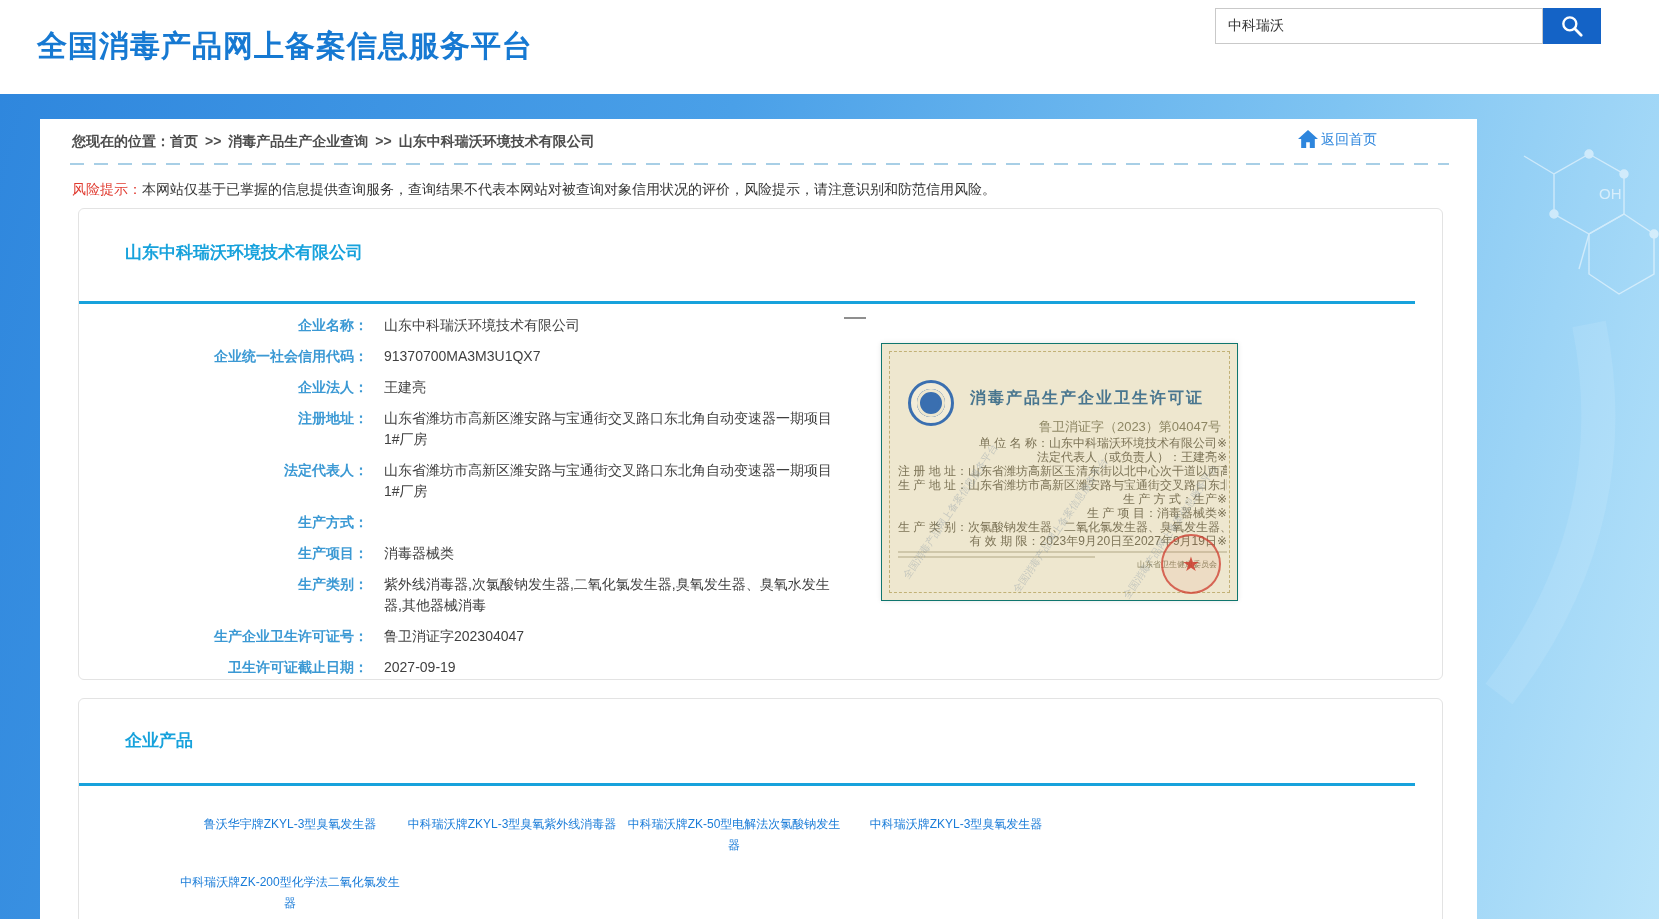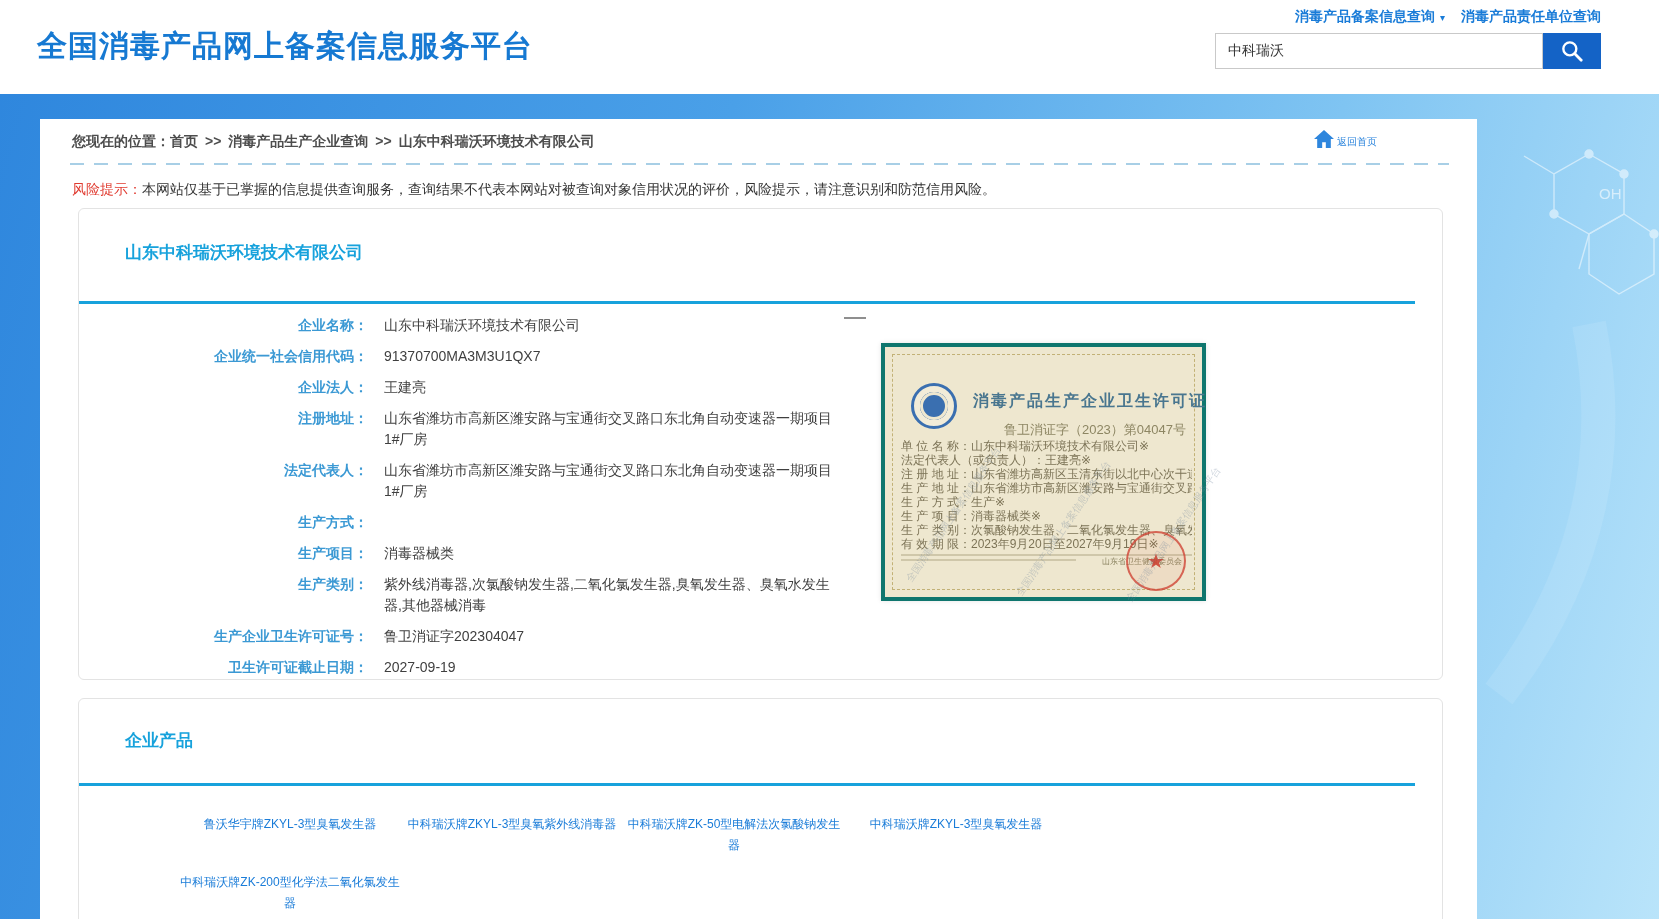--- a/index.html
+++ b/index.html
@@ -19,21 +19,21 @@
   .top-link { cursor:pointer; display:flex; align-items:center; gap:5px; }
   .caret { font-size:10px; color:#1a7cd8; }
   .search-row { display:flex; }
   .search-input { width:328px; height:36px; border:1px solid #c9c9c9; padding:0 12px; font-size:14px; color:#333; outline:none; font-family:inherit; }
   .search-btn { width:58px; height:36px; background:#1463c6; border:none; display:flex; align-items:center; justify-content:center; cursor:pointer; }
   
   .main-panel { position:absolute; left:40px; top:119px; width:1437px; height:800px; background:#fff; z-index:4; overflow:hidden; }
   .breadcrumb { position:absolute; top:14px; left:32px; font-size:14px; font-weight:bold; color:#4d4d4d; }
   .breadcrumb .sep { margin:0 7px; }
   .crumb-link { cursor:pointer; }
-  .back-home { position:absolute; top:10px; right:100px; display:flex; align-items:flex-end; gap:2px; color:#2e86dd; font-size:10px; cursor:pointer; }
+  .back-home { position:absolute; top:10px; right:100px; display:flex; align-items:flex-end; gap:2px; color:#2e86dd; font-size:14px; cursor:pointer; }
   .dashed-sep { position:absolute; top:44px; left:30px; right:28px; height:2px;
     background:repeating-linear-gradient(90deg,#a8cfe6 0 14px,transparent 14px 24px); }
   .risk { position:absolute; top:62px; left:32px; font-size:14px; color:#333; }
   .risk-label { color:#e03a2f; }
   
   .card { position:absolute; left:38px; width:1365px; background:#fff; border:1px solid #e3e3e3; border-radius:6px; }
   .company-card { top:89px; height:472px; }
   .products-card { top:579px; height:340px; }
   .card-title { position:absolute; left:46px; font-size:17px; font-weight:bold; color:#17a2dc; }
   .company-card .card-title { top:32px; }
@@ -41,21 +41,21 @@
   .card-divider { position:absolute; left:0; right:27px; height:3px; background:#17a2dc; }
   .company-card .card-divider { top:92px; }
   .products-card .card-divider { top:84px; }
   
   .info-list { position:absolute; top:106px; left:0; }
   .info-row { display:flex; margin-bottom:10px; font-size:14px; line-height:21px; }
   .info-label { width:289px; text-align:right; color:#3b99d4; font-weight:bold; flex-shrink:0; }
   .info-value { margin-left:16px; color:#3f3f3f; max-width:458px; }
   .dash-mark { position:absolute; left:765px; top:108px; width:22px; height:2px; background:#8f8f8f; }
   
-  .cert { position:absolute; left:802px; top:134px; width:325px; height:258px; background:#eee7cf; border:4px solid #0f766e; box-shadow:0 0 5px rgba(0,0,0,.10); }
+  .cert { position:absolute; left:802px; top:134px; width:357px; height:258px; background:#eee7cf; border:1px solid #0f766e; box-shadow:0 0 5px rgba(0,0,0,.10);text-align:right; }
   .cert-inner { position:absolute; inset:7px; border:1px dashed #c2b176; }
   .cert-emblem { position:absolute; left:26px; top:36px; width:46px; height:46px; border-radius:50%; border:3px solid #3a6fb0; background:#f2ecd8; display:flex; align-items:center; justify-content:center; }
   .cert-emblem-core { width:28px; height:28px; border-radius:50%; background:#3a6fb0; box-shadow:inset 0 0 0 3px #eee7cf, inset 0 0 0 6px #3a6fb0; }
   .cert-title { position:absolute; left:88px; top:44px; font-size:16px; letter-spacing:2px; color:#49768f; font-weight:bold; font-family:"Liberation Serif","DejaVu Serif",serif; white-space:nowrap; }
   .cert-no { position:absolute; right:16px; top:74px; font-size:13px; color:#8d8663; }
   .cert-lines { position:absolute; left:16px; top:92px; right:10px; font-size:12px; color:#7c7356; line-height:14px; }
   .cert-line { white-space:nowrap; overflow:hidden; }
   .cert-fineprint { margin-top:3px; }
   .cert-fineprint div { height:2px; background:rgba(150,140,100,.35); margin-bottom:3px; }
   .cert-fineprint div:last-child { width:60%; }
@@ -85,29 +85,20 @@
     <line x1="120" y1="140" x2="110" y2="175"></line>
     <line x1="85" y1="80" x2="55" y2="62"></line>
   </g>
   <text x="130" y="105" font-size="15" fill="#ffffff" opacity="0.9" font-family="Liberation Sans, sans-serif">OH</text>
   <path d="M30 600 Q 160 430 120 230" stroke="#ffffff" stroke-width="34" fill="none" opacity="0.15"></path>
 </svg>
 
 <div class="site-header">
   <div class="site-title">全国消毒产品网上备案信息服务平台</div>
   <div class="top-right">
-    <div class="top-links">
-      <span class="top-link">
-        <span>消毒产品备案信息查询</span>
-        <span class="caret">▾</span>
-      </span>
-      <span class="top-link">
-        <span>消毒产品责任单位查询</span>
-      </span>
-    </div>
     <div class="search-row">
       <input class="search-input" type="text" value="中科瑞沃" style="">
       <button class="search-btn">
         <svg width="26" height="26" viewBox="0 0 24 24">
           <circle cx="10" cy="10" r="6" fill="none" stroke="#ffffff" stroke-width="2.2"></circle>
           <line x1="14.6" y1="14.6" x2="20.5" y2="20.5" stroke="#ffffff" stroke-width="2.6" stroke-linecap="round"></line>
         </svg>
       </button>
     </div>
   </div>

